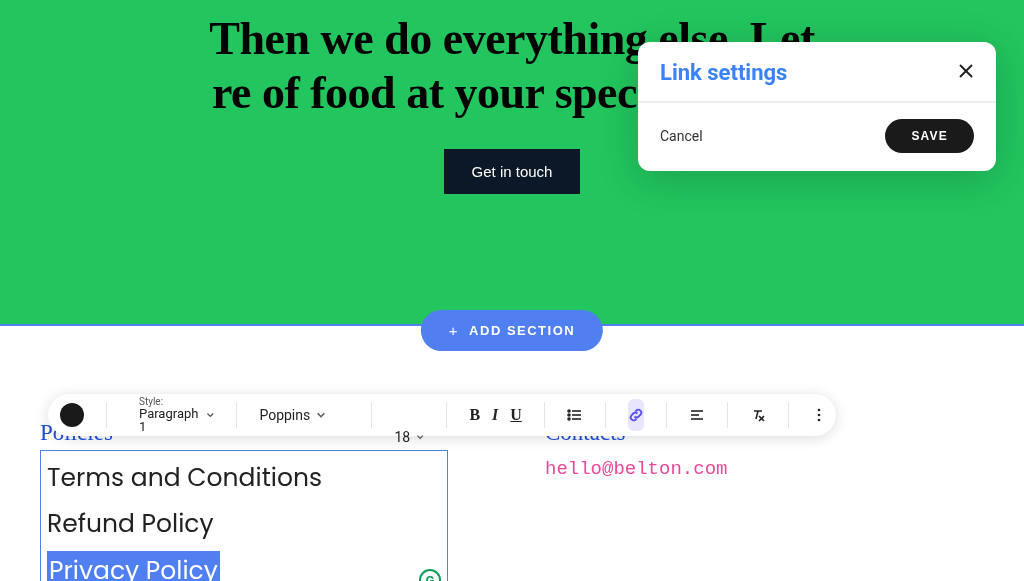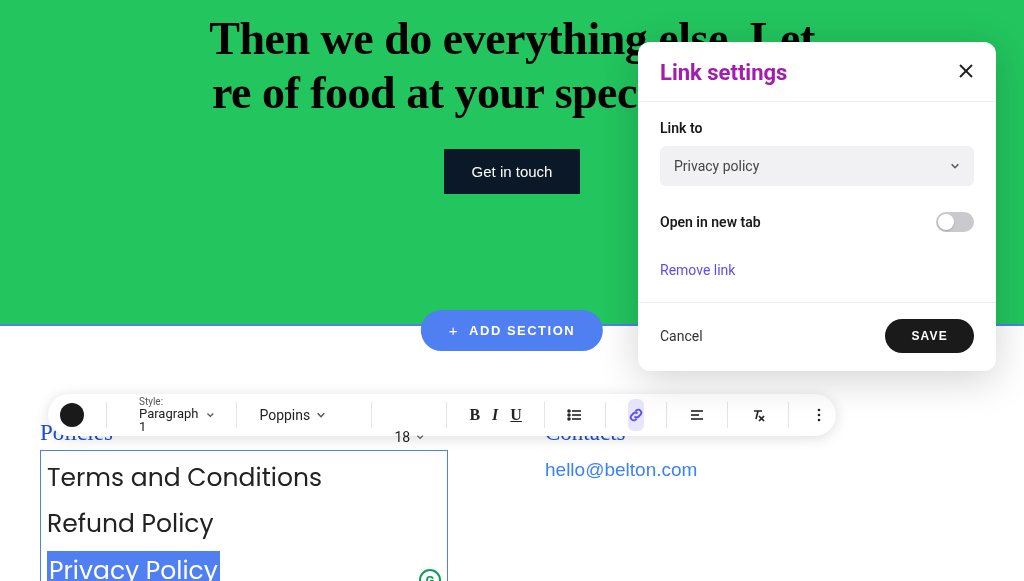--- a/index.html
+++ b/index.html
@@ -91,23 +91,23 @@
     font-family: 'Poppins', sans-serif;
   }
   .policy-selected {
     background: #4f7ff0;
     color: #fff;
     display: inline-block;
     padding: 1px 2px;
   }
   .contact-line {
     font-size: 19px;
-    color: #3b82f6;
+    color: #ec4899;
     line-height: 1.45;
-    font-family: Liberation Sans, sans-serif;
+    font-family: Liberation Mono, monospace;
   }
   .gbadge {
     position: absolute;
     right: 6px;
     bottom: 6px;
     width: 22px; height: 22px;
     border-radius: 50%;
     background: #fff;
     border: 2px solid #0f9d58;
     display: flex;
@@ -175,21 +175,21 @@
     background: #fff;
     border-radius: 12px;
     box-shadow: 0 8px 40px rgba(0,0,0,0.18);
     z-index: 20;
   }
   .modal-head {
     display: flex; justify-content: space-between; align-items: center;
     padding: 18px 22px 16px 22px;
     border-bottom: 1px solid #ededf0;
   }
-  .modal-title { font-size: 22px; font-weight: 700; color: #a21caf; }
+  .modal-title { font-size: 22px; font-weight: 700; color: #3b82f6; }
   .close-x { cursor: pointer; font-size: 18px; color: #222; }
   .modal-body { padding: 18px 22px 4px 22px; }
   .field-label { font-size: 14px; font-weight: 600; color: #1a1a1a; margin-bottom: 10px; }
   .select {
     background: #f1f1f3;
     border-radius: 6px;
     padding: 12px 14px;
     display: flex; justify-content: space-between; align-items: center;
     font-size: 14px; color: #444;
     cursor: pointer;
@@ -373,33 +373,17 @@
     <span class="modal-title">Link settings</span>
     <span class="close-x">
       <svg width="16" height="16" viewBox="0 0 16 16">
           <g stroke="#222" stroke-width="2">
             <line x1="2" y1="2" x2="14" y2="14"></line>
             <line x1="14" y1="2" x2="2" y2="14"></line>
           </g>
         </svg>
     </span>
   </div>
-  <div class="modal-body">
-    <div class="field-label">Link to</div>
-    <div class="select">
-      <span>Privacy policy</span>
-      <svg class="chev" width="12" height="12" viewBox="0 0 12 12">
-          <path d="M2 4l4 4 4-4"></path>
-        </svg>
-    </div>
-    <div class="toggle-row">
-      <span class="toggle-label">Open in new tab</span>
-      <div class="toggle">
-        <div class="toggle-knob"></div>
-      </div>
-    </div>
-    <span class="remove-link">Remove link</span>
-  </div>
   <div class="modal-foot">
     <span class="cancel">Cancel</span>
     <button class="save">SAVE</button>
   </div>
 </div>
 
 </body></html>

